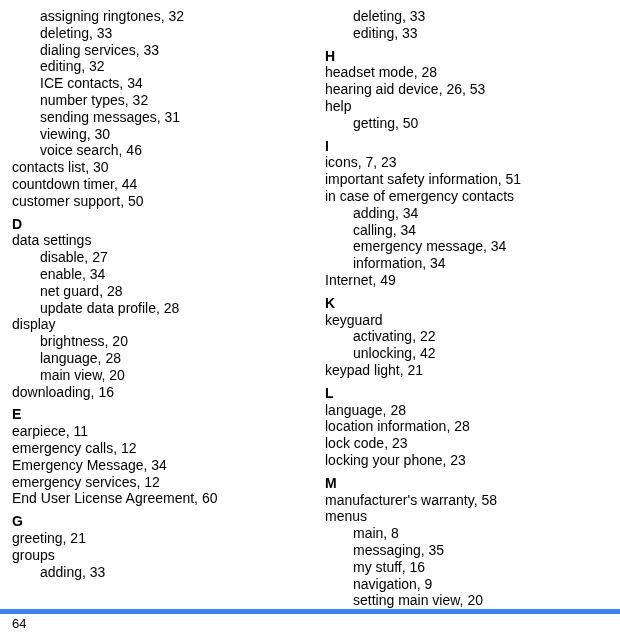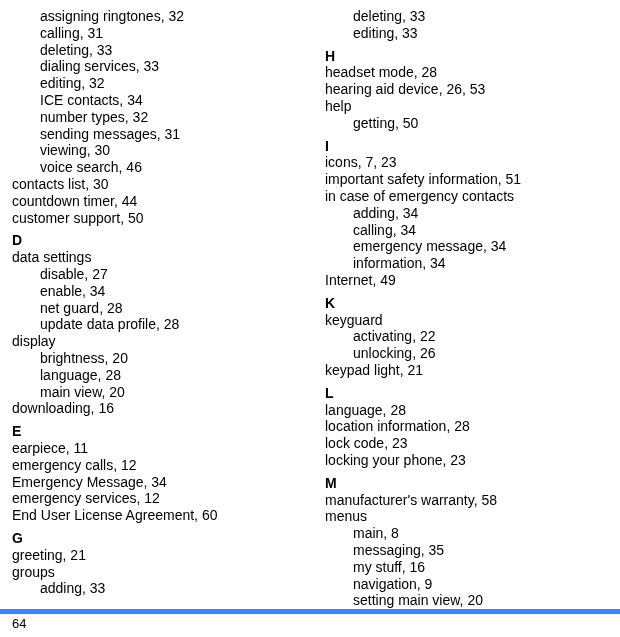--- a/index.html
+++ b/index.html
@@ -48,21 +48,20 @@
     padding: 2px 0 0 12px;
     font-size: 13px;
   }
 </style>
 </head>
 <body>
 
 <div class="page">
   <div class="col" id="left-col">
       <div class="idx-sub">assigning ringtones, 32</div>
-      <div class="idx-sub">calling, 31</div>
       <div class="idx-sub">deleting, 33</div>
       <div class="idx-sub">dialing services, 33</div>
       <div class="idx-sub">editing, 32</div>
       <div class="idx-sub">ICE contacts, 34</div>
       <div class="idx-sub">number types, 32</div>
       <div class="idx-sub">sending messages, 31</div>
       <div class="idx-sub">viewing, 30</div>
       <div class="idx-sub">voice search, 46</div>
       <div class="idx-entry">contacts list, 30</div>
       <div class="idx-entry">countdown timer, 44</div>
@@ -102,21 +101,21 @@
       <div class="idx-entry">important safety information, 51</div>
       <div class="idx-heading">in case of emergency contacts</div>
       <div class="idx-sub">adding, 34</div>
       <div class="idx-sub">calling, 34</div>
       <div class="idx-sub">emergency message, 34</div>
       <div class="idx-sub">information, 34</div>
       <div class="idx-entry">Internet, 49</div>
       <div class="section-letter">K</div>
       <div class="idx-heading">keyguard</div>
       <div class="idx-sub">activating, 22</div>
-      <div class="idx-sub">unlocking, 26</div>
+      <div class="idx-sub">unlocking, 42</div>
       <div class="idx-entry">keypad light, 21</div>
       <div class="section-letter">L</div>
       <div class="idx-entry">language, 28</div>
       <div class="idx-entry">location information, 28</div>
       <div class="idx-entry">lock code, 23</div>
       <div class="idx-entry">locking your phone, 23</div>
       <div class="section-letter">M</div>
       <div class="idx-entry">manufacturer's warranty, 58</div>
       <div class="idx-heading">menus</div>
       <div class="idx-sub">main, 8</div>

